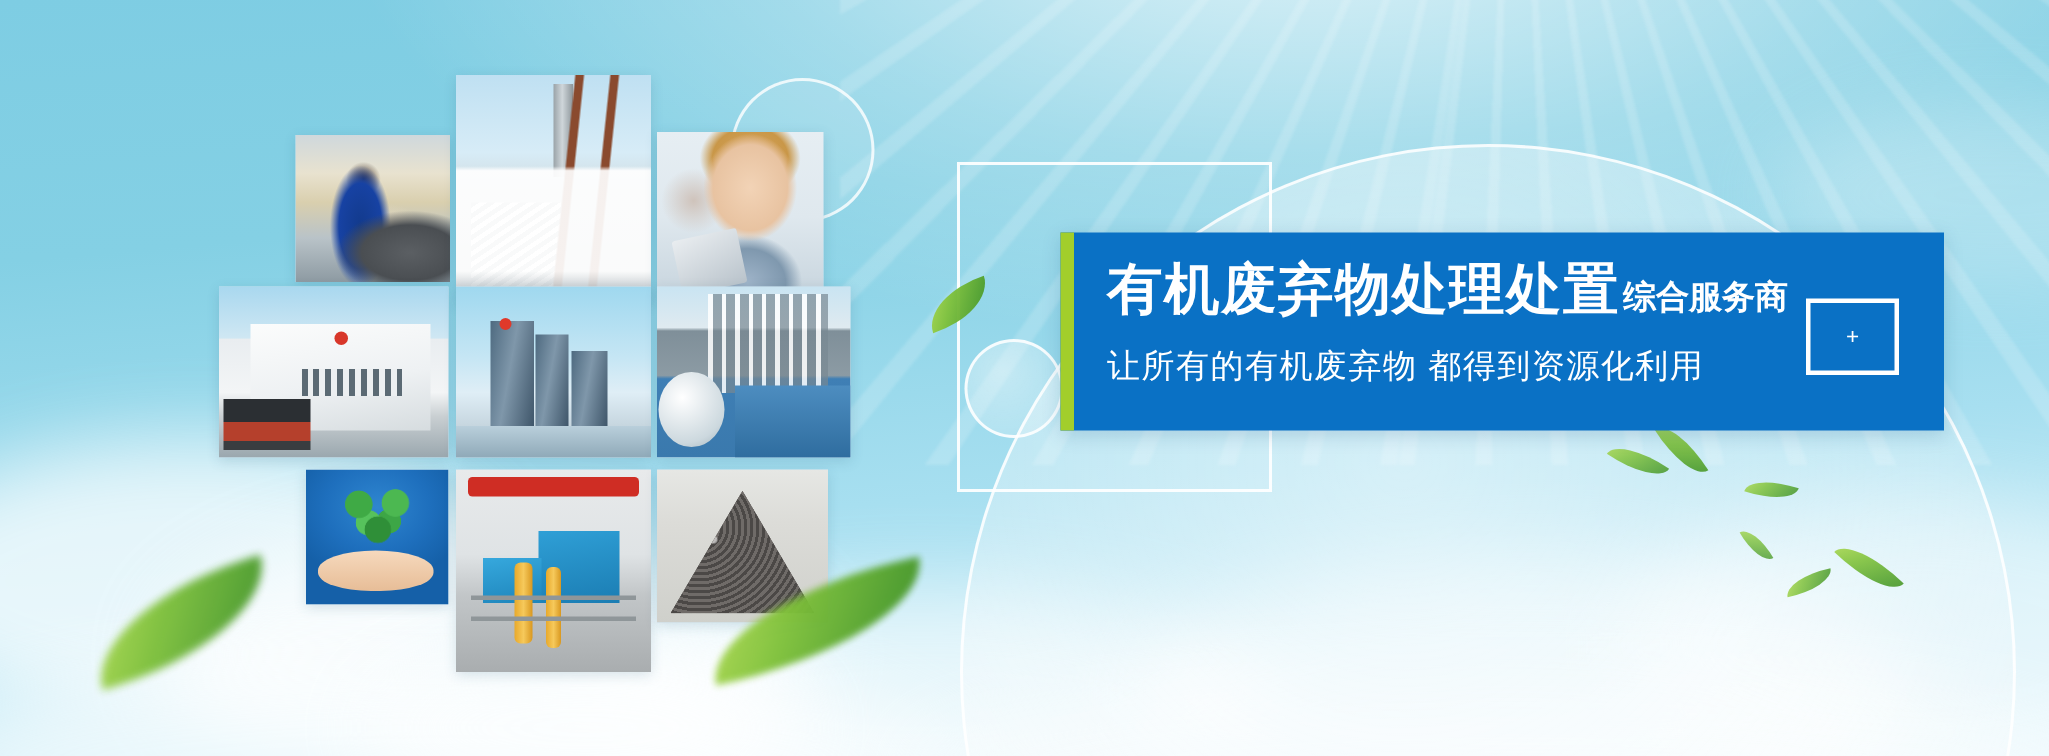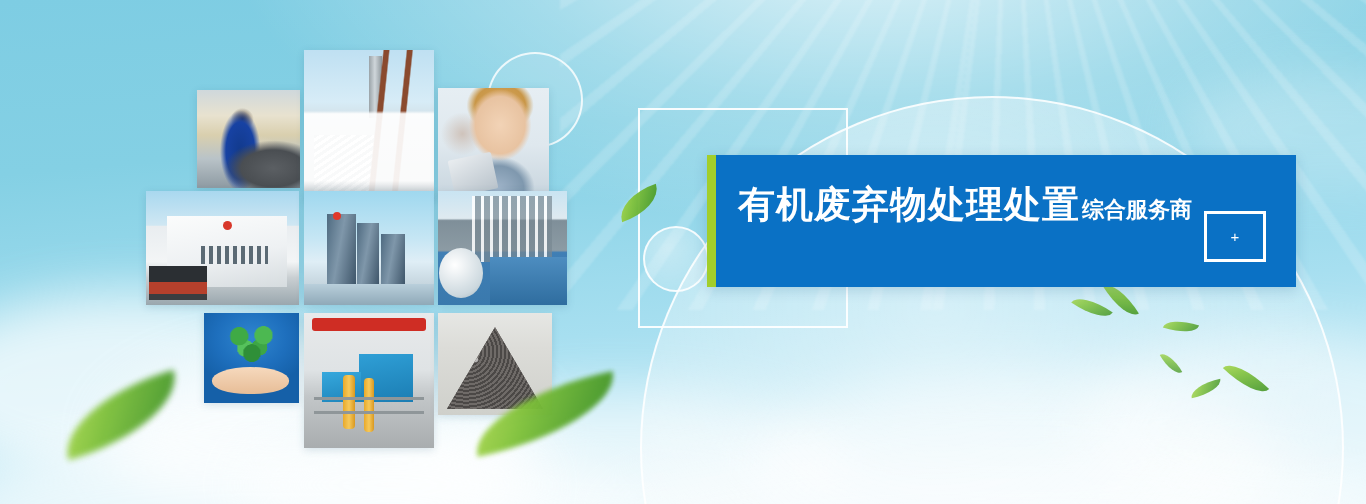--- a/index.html
+++ b/index.html
@@ -171,21 +171,21 @@
   .lf-r5{left:1190px;top:382px;width:32px;height:13px;transform:rotate(-12deg);opacity:.85;}
   .lf-r6{left:1222px;top:370px;width:48px;height:17px;transform:rotate(44deg);opacity:.9;}
 
   
   .promo{
     position:absolute;left:707px;top:155px;width:589px;height:132px;
     background:#0a71c5;display:flex;align-items:stretch;
     box-shadow:0 3px 12px rgba(10,70,120,.18);
   }
   .promo-accent{width:9px;background:#a2ce2b;flex:0 0 auto;}
-  .promo-body{flex:1 1 auto;position:relative;padding:19px 0 0 22px;margin-top:12px;}
+  .promo-body{flex:1 1 auto;position:relative;padding:19px 0 0 22px;}
   .promo-title{
     color:#ffffff;font-weight:bold;white-space:nowrap;
     letter-spacing:1px;line-height:1;
   }
   .promo-title .main{font-size:37px;}
   .promo-title .sub{font-size:22px;letter-spacing:0;margin-left:2px;}
   .promo-sub{
     margin-top:18px;color:#ffffff;font-size:22px;letter-spacing:1px;white-space:nowrap;
   }
   .promo-plus{
@@ -314,17 +314,18 @@
       <i></i>
     </div>
   <div class="leaf lf-r6">
       <i></i>
     </div>
 
   <div class="promo">
     <div class="promo-accent"></div>
     <div class="promo-body">
       <div class="promo-title"><span class="main">有机废弃物处理处置</span><span class="sub">综合服务商</span></div>
+      <div class="promo-sub">让所有的有机废弃物 都得到资源化利用</div>
       <div class="promo-plus">+</div>
     </div>
   </div>
 
 </div>
 
 </body></html>

